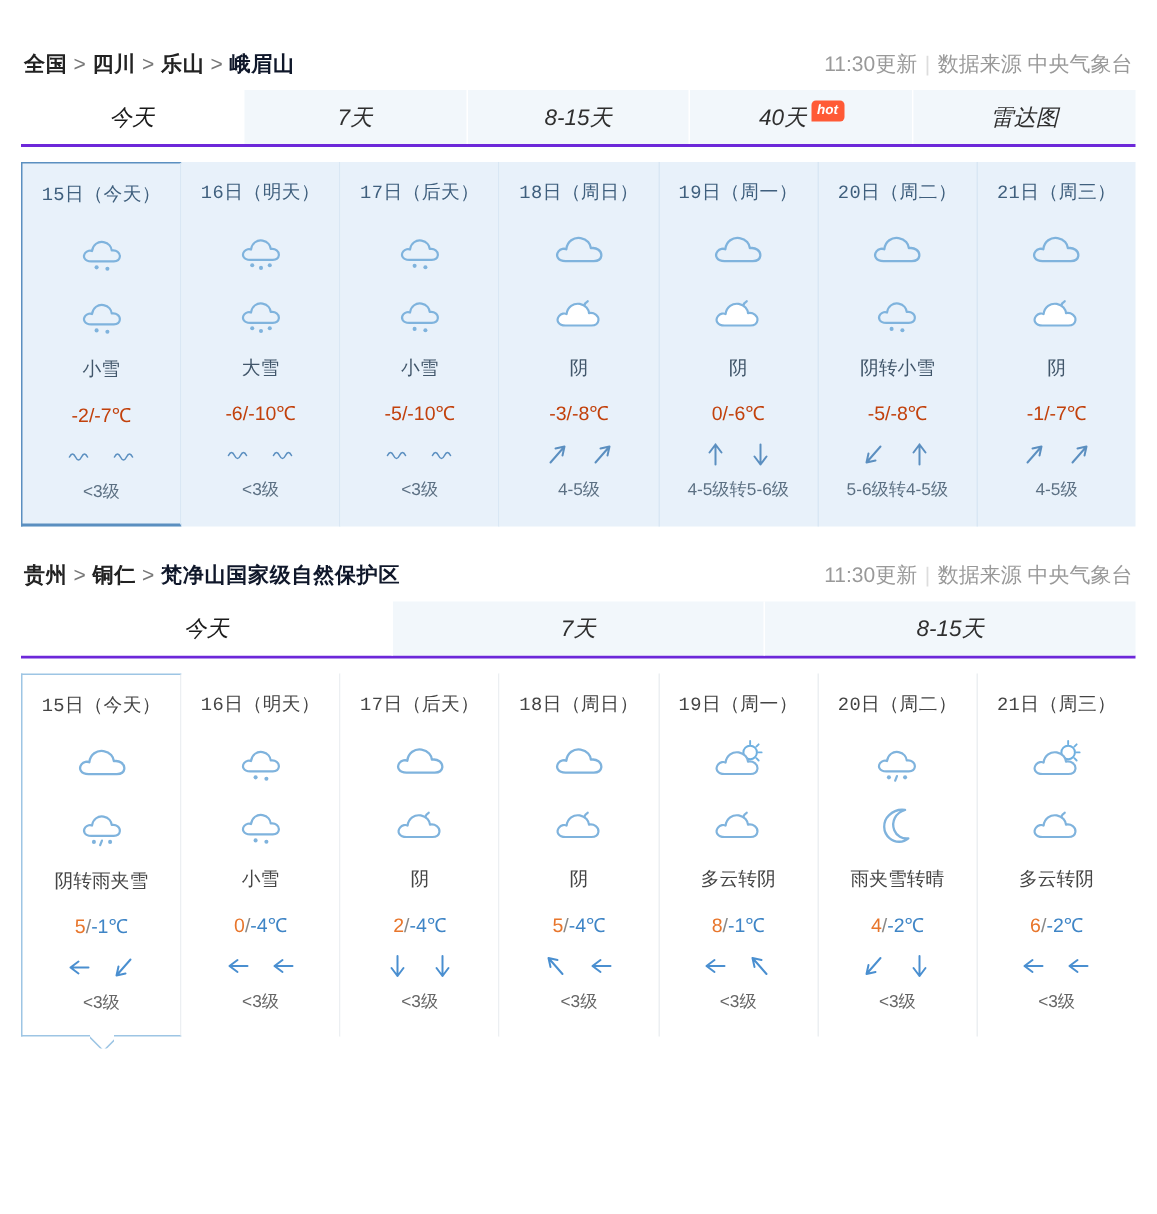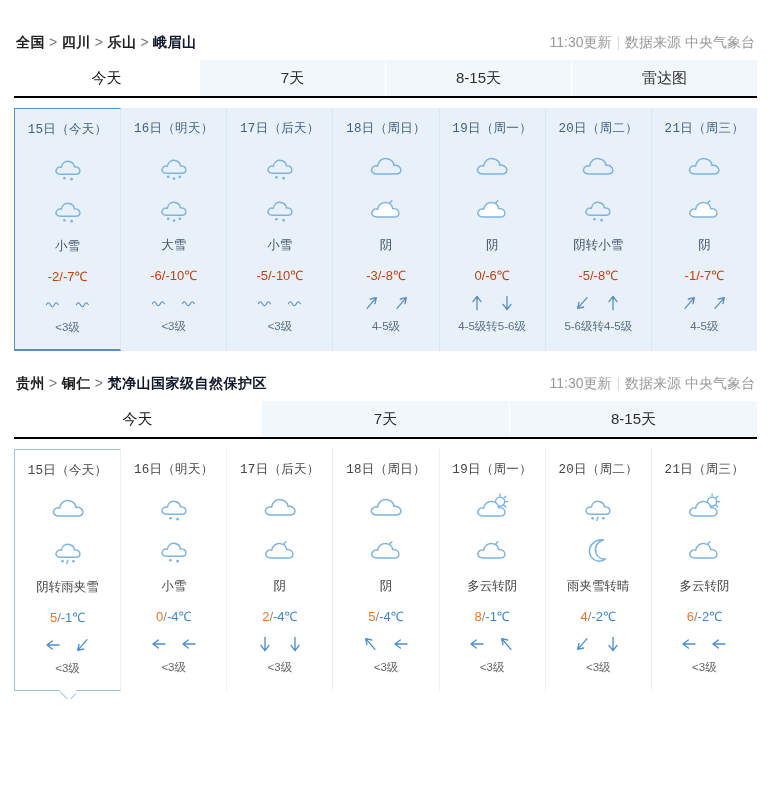--- a/index.html
+++ b/index.html
@@ -36,21 +36,22 @@
     font-size: 14px;
     color: #999;
   }
   .meta .bar { color: #ddd; margin: 0 5px; }
   .meta .src { color: #999; }
 
   
   .tabs {
     display: flex;
     width: 100%;
-    border-bottom: 2px solid #000000;
+    border-bottom: 2px solid #6d28d9;
+    font-style: italic;
   }
   .tab {
     flex: 1 1 0;
     text-align: center;
     font-size: 15px;
     padding: 9px 0 8px 0;
     color: #2f2f2f;
     background: #f2f7fb;
     border-right: 1px solid #ffffff;
     position: relative;
@@ -171,20 +172,21 @@
 <div id="root">
     <div class="panel panel-top">
       <div class="crumb-row">
         <div class="crumb"><span class="">全国</span><span class="sep">&gt;</span><span class="">四川</span><span class="sep">&gt;</span><span class="">乐山</span><span class="sep">&gt;</span><span class="last">峨眉山</span></div>
         <div class="meta"><span>11:30更新</span><span class="bar">|</span><span class="src">数据来源 中央气象台</span></div>
       </div>
       <div class="tabs ">
         <div class="tab active"><span>今天</span></div>
         <div class="tab"><span>7天</span></div>
         <div class="tab"><span>8-15天</span></div>
+        <div class="tab"><span>40天</span><span class="hot">hot</span></div>
         <div class="tab"><span>雷达图</span></div>
       </div>
       <div class="days blue">
         <div class="day sel-blue">
           <div class="d-date">15日（今天）</div>
           <div class="ico-row">
             <svg width="44" height="36" viewBox="0 0 48 40" fill="none" stroke-linecap="round" stroke-linejoin="round">
               <path d="M16 28 C11 28 9.5 24.5 11.6 21.8 C13 20 15.4 19.8 16.6 20.4 C17.2 15.6 21.2 13 25.2 13.8 C29.2 14.6 31 17.6 31.2 20 C34.6 19.4 37.6 21.6 37.2 24.8 C36.9 27.2 34.8 28 32.8 28 Z" stroke="#7fb3dd" stroke-width="1.6"></path>
               <circle cx="20" cy="32.5" r="1.5" fill="#7fb3dd"></circle>
               <circle cx="28" cy="33.5" r="1.5" fill="#7fb3dd"></circle>

